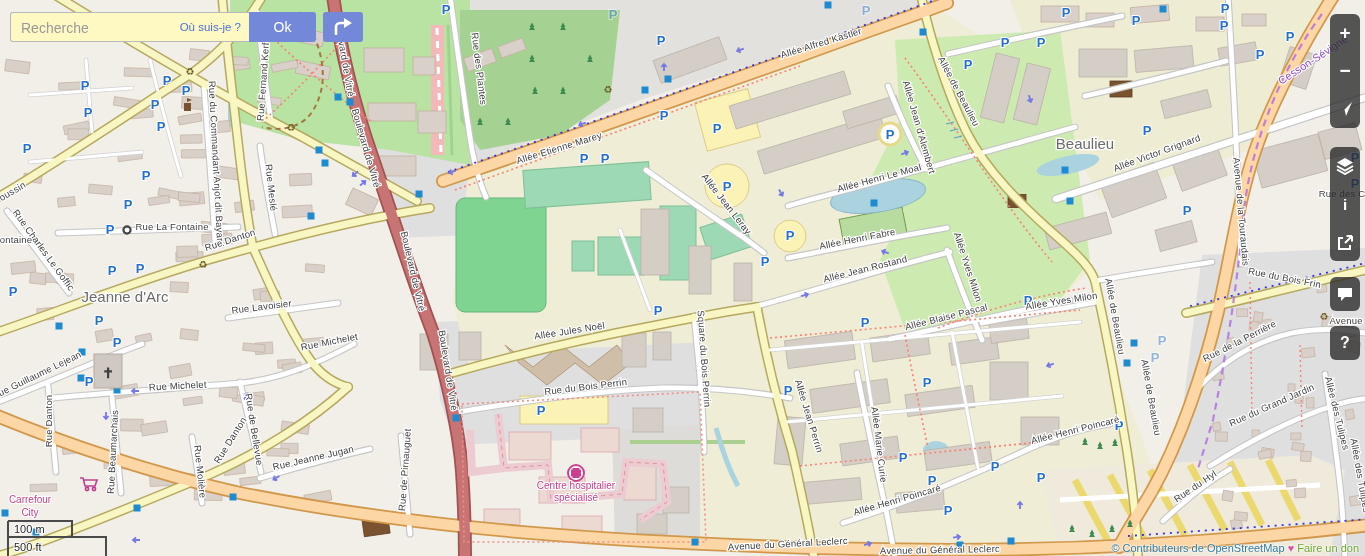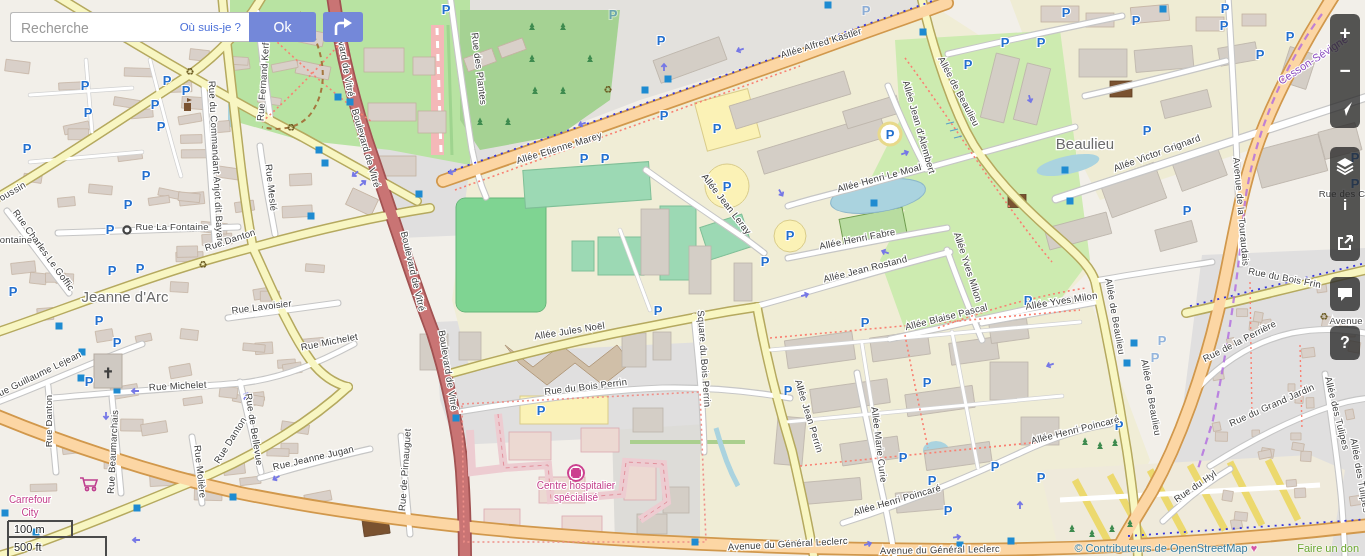--- a/index.html
+++ b/index.html
@@ -12,21 +12,21 @@
   .pl{font-size:15px;fill:#6b6b6b;stroke:#fff;stroke-width:2.6px;paint-order:stroke;text-anchor:middle;}
   .plb{font-size:11px;fill:#8d4fc0;stroke:#fff;stroke-width:2.2px;paint-order:stroke;text-anchor:middle;}
   .poi{font-size:10px;fill:#c33f8b;stroke:#fff;stroke-width:2.2px;paint-order:stroke;text-anchor:middle;}
   .pk{font-size:13px;font-weight:bold;fill:#2470cf;stroke:#fff;stroke-width:2px;paint-order:stroke;
       text-anchor:middle;}
   .pkf{opacity:.45;}
   .rec{font-size:10px;fill:#6a5a20;text-anchor:middle;}
   .chu{font-size:14px;font-weight:bold;fill:#3f3f3f;text-anchor:middle;}
   
   #searchbar{position:absolute;left:10px;top:12px;display:flex;align-items:stretch;height:30px;z-index:30;}
-  #searchbox{position:relative;width:238px;background:#ffffff;border:1px solid #b9b9b9;
+  #searchbox{position:relative;width:238px;background:#fef9c3;border:1px solid #b9b9b9;
      border-right:none;border-radius:3px 0 0 3px;}
   #searchbox input{border:none;outline:none;width:150px;height:28px;margin-left:8px;
      font-size:14px;color:#333;background:transparent;}
   #searchbox input::placeholder{color:#9a9a9a;}
   #whereami{position:absolute;right:8px;top:8px;font-size:11.5px;color:#4a6fd8;cursor:pointer;padding-left:31px;}
   #okbtn{width:67px;background:#7488d9;color:#fff;border:none;font-size:14px;
      border-radius:0 3px 3px 0;cursor:pointer;display:flex;align-items:center;justify-content:center;}
   #dirbtn{width:40px;margin-left:7px;background:#7488d9;border:none;border-radius:3px;cursor:pointer;
      display:flex;align-items:center;justify-content:center;}
   
@@ -35,21 +35,21 @@
   .ctl-btn{width:30px;height:38px;display:flex;align-items:center;justify-content:center;
      color:#fff;font-size:19px;font-weight:bold;cursor:pointer;}
   
   #scale{position:absolute;left:6px;top:516px;z-index:20;}
   .sctext{font-size:11px;fill:#1f1f1f;stroke:#fff;stroke-width:2px;paint-order:stroke;}
   
   #attrib{position:absolute;right:6px;bottom:2px;font-size:11px;z-index:25;
      text-shadow:0 0 2px #fff,0 0 2px #fff,0 0 2px #fff;}
   #attrib .c{color:#337a9c;}
   #attrib .h{color:#d557a5;}
-  #attrib .d{color:#6aa52f;cursor:pointer;margin-left:37px;}
+  #attrib .d{color:#6aa52f;cursor:pointer;}
 </style>
 </head>
 <body>
 
 <div id="stage">
 
   <svg id="map" width="1365" height="556" viewBox="0 0 1365 556">
 
     <g id="areas">
       <rect x="0" y="0" width="1365" height="556" fill="#f2efe9"></rect>

